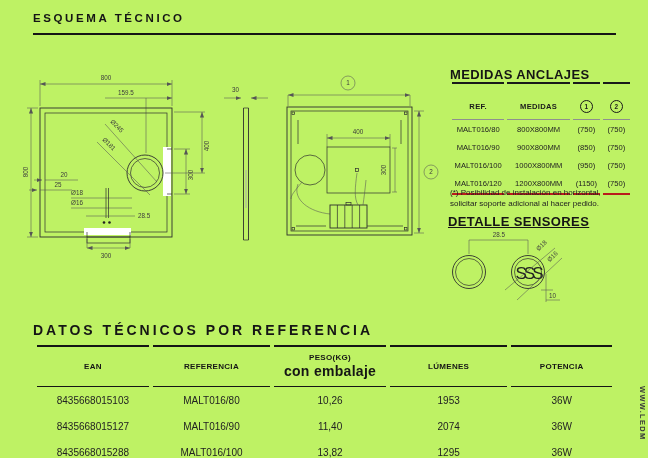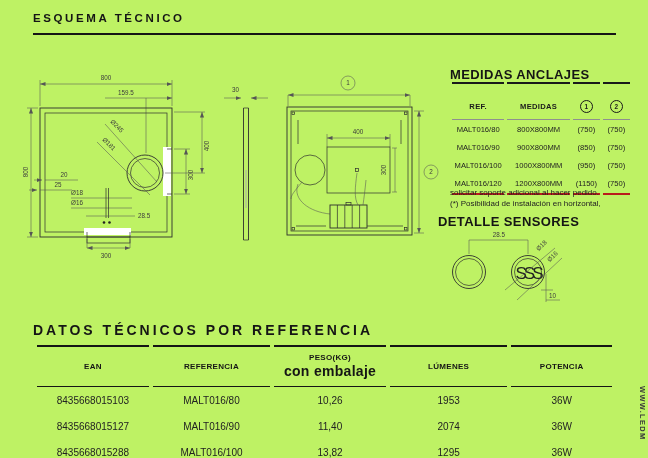--- a/index.html
+++ b/index.html
@@ -223,25 +223,25 @@
     <tr class="last">
       <td>MALT016/120</td>
       <td>1200X800MM</td>
       <td>(1150)</td>
       <td>(750)</td>
     </tr>
   </tbody>
     </table>
 
   <div class="note">
+    <div>(*) Posibilidad de instalación en horizontal,</div>
     <div>solicitar soporte adicional al hacer pedido.</div>
-    <div>(*) Posibilidad de instalación en horizontal,</div>
   </div>
 
-  <div class="panel-title" style="left:438px;top:214px;">DETALLE SENSORES</div>
+  <div class="panel-title" style="left:448px;top:214px;text-decoration:underline;">DETALLE SENSORES</div>
 
   <svg class="drw" style="left:443px;top:226px;" width="200" height="90" viewBox="0 0 200 90">
     <g>
       <line class="dln" x1="26" y1="28" x2="26" y2="14"></line>
         <line class="dln" x1="85" y1="28" x2="85" y2="14"></line>
       <line class="dln" x1="26" y1="14" x2="85" y2="14"></line>
       <text class="dim" x="56" y="11" text-anchor="middle">28.5</text>
     </g>
     <g>
       <circle class="obj" cx="26" cy="46" r="16.5"></circle>

